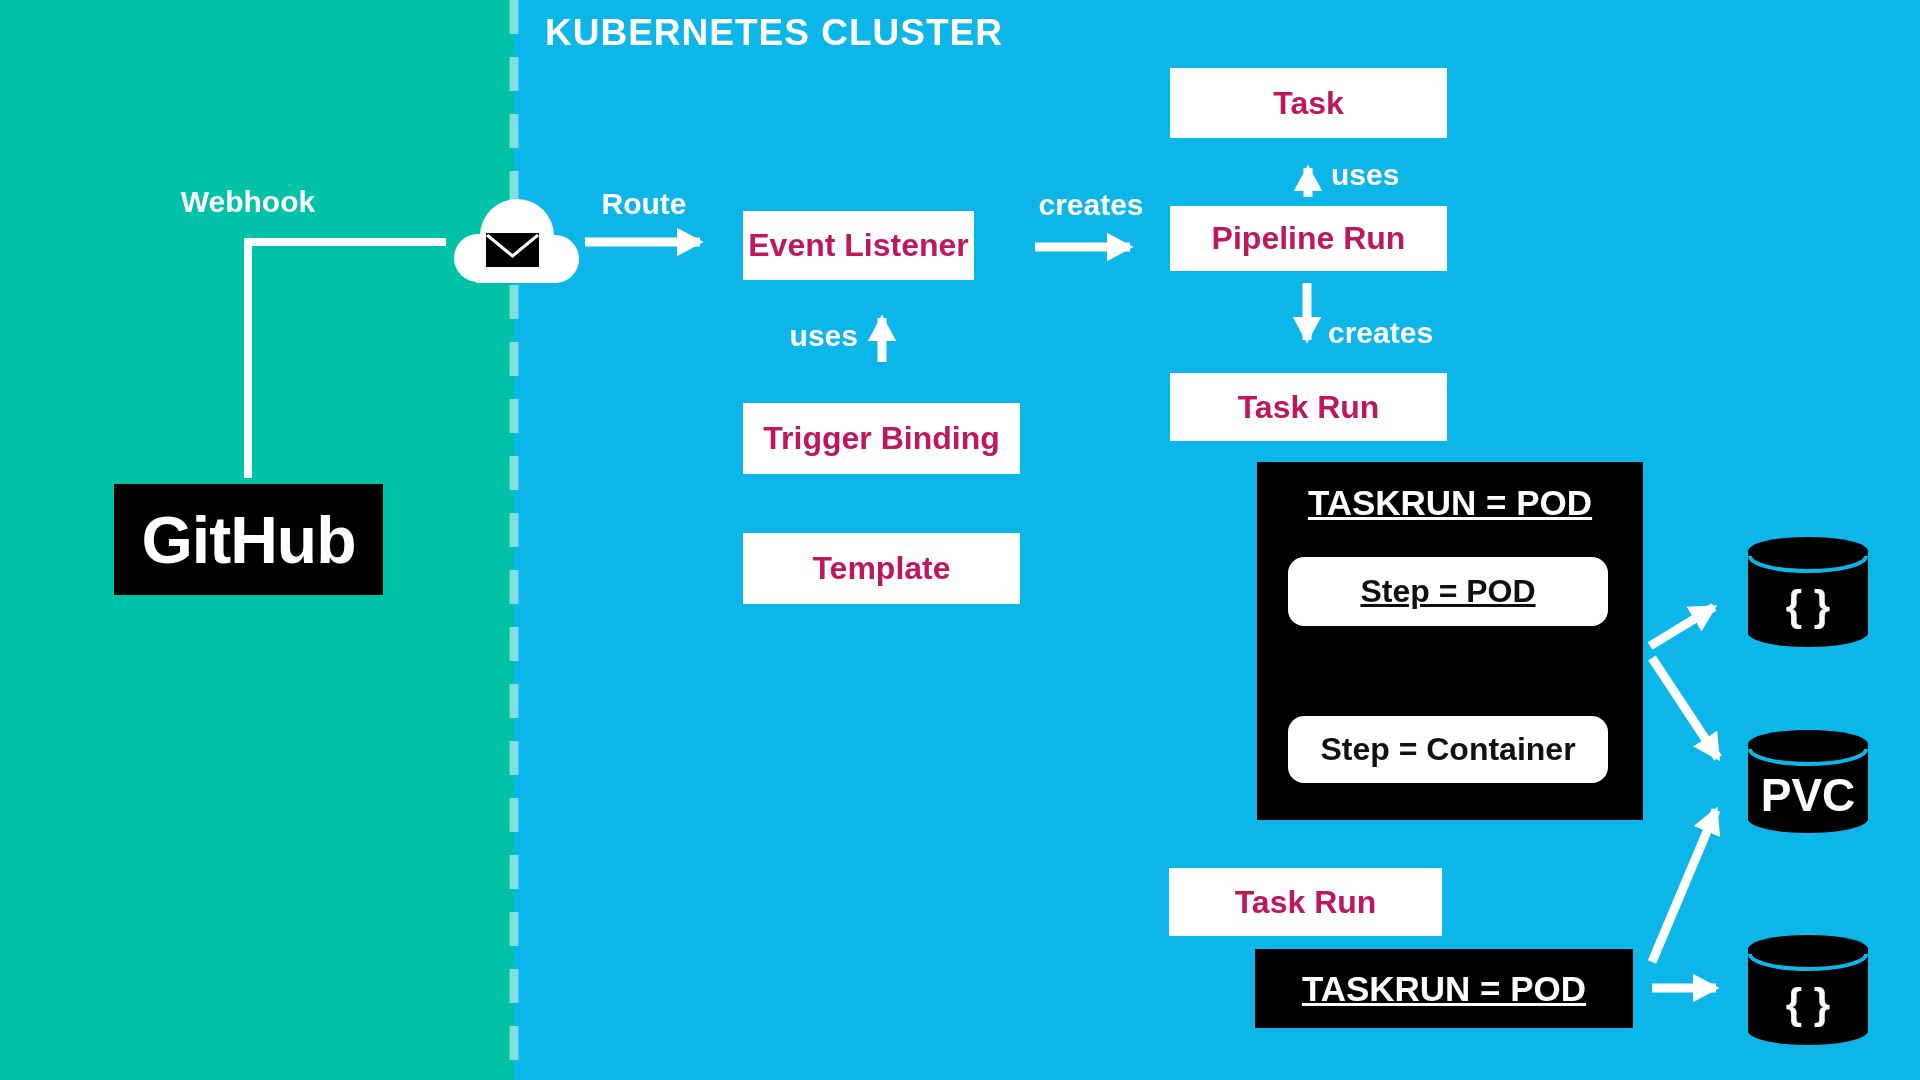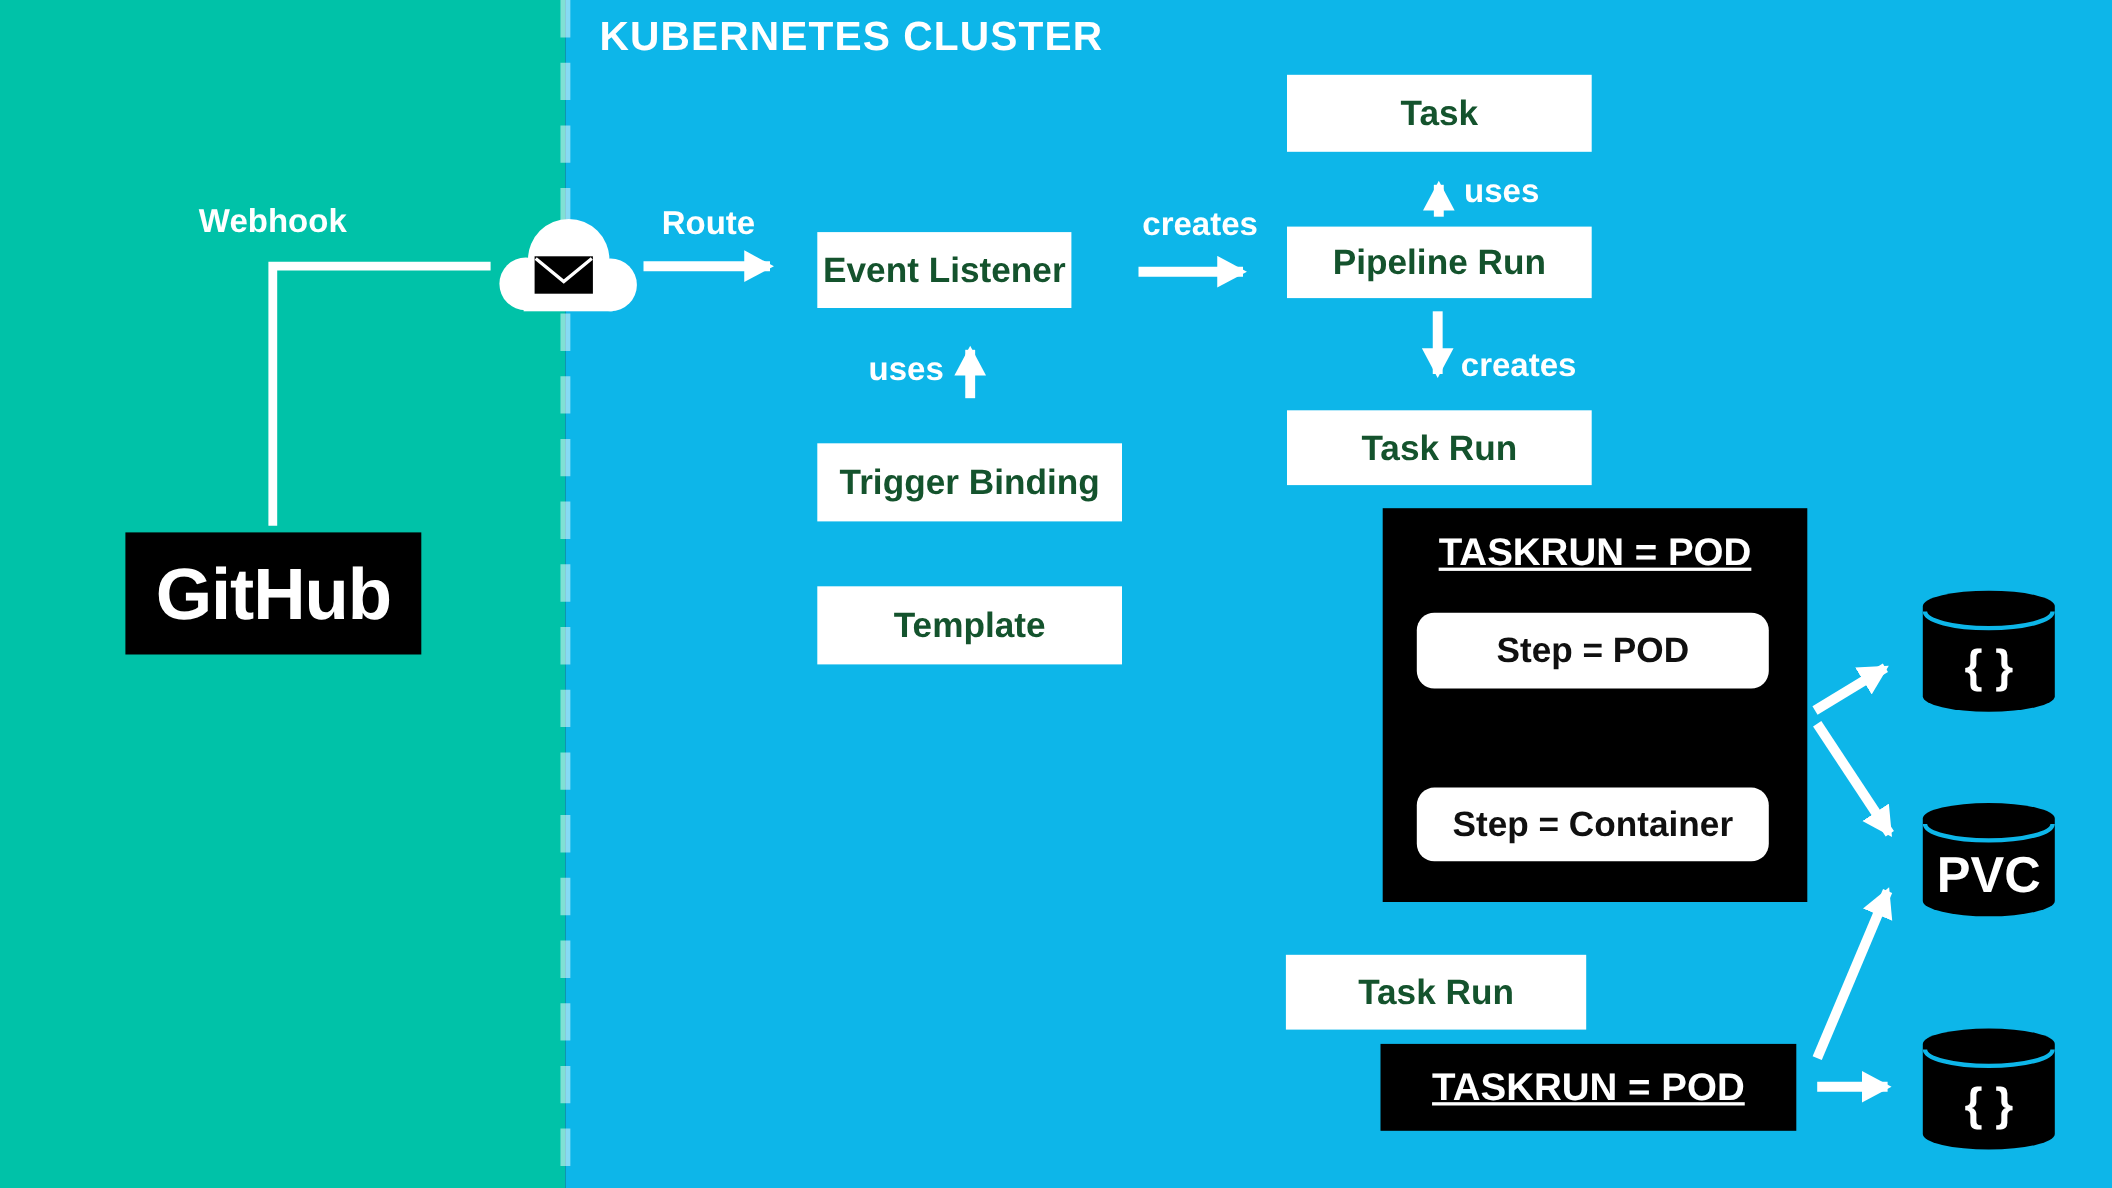--- a/index.html
+++ b/index.html
@@ -12,21 +12,21 @@
   #panel-right{left:514px;right:0;background:#0DB6E9;}
   .lbl{
     position:absolute;color:#fff;font-weight:700;font-size:30px;
     white-space:nowrap;z-index:4;
   }
   .cluster-title{
     position:absolute;left:545px;top:12px;color:#fff;font-weight:700;
     font-size:37px;letter-spacing:1px;z-index:4;white-space:nowrap;
   }
   .wbox{
-    position:absolute;background:#fff;color:#14532d;font-weight:700;
+    position:absolute;background:#fff;color:#be185d;font-weight:700;
     font-size:32px;display:flex;align-items:center;justify-content:center;
     z-index:3;white-space:nowrap;
   }
   .bbox{position:absolute;background:#000;z-index:2;}
   .bbox-title{
     position:absolute;width:100%;text-align:center;color:#fff;
     font-weight:700;font-size:35px;white-space:nowrap;text-decoration:underline;
   }
   .stepbox{
     position:absolute;background:#fff;border-radius:16px;color:#101010;
@@ -123,21 +123,21 @@
   <div class="wbox" style="left:743px;top:211px;width:231px;height:69px;">Event Listener</div>
   <div class="wbox" style="left:743px;top:375px;width:277px;height:71px;margin-top:28px;">Trigger Binding</div>
   <div class="wbox" style="left:743px;top:533px;width:277px;height:71px;">Template</div>
 
   <div class="wbox" style="left:1170px;top:68px;width:277px;height:70px;">Task</div>
   <div class="wbox" style="left:1170px;top:206px;width:277px;height:65px;">Pipeline Run</div>
   <div class="wbox" style="left:1170px;top:373px;width:277px;height:68px;">Task Run</div>
 
   <div class="bbox" style="left:1257px;top:462px;width:386px;height:358px;">
     <div class="bbox-title" style="top:21px;">TASKRUN = POD</div>
-    <div class="stepbox" style="left:31px;top:95px;width:320px;height:69px;">Step = POD</div>
+    <div class="stepbox" style="left:31px;top:95px;width:320px;height:69px;text-decoration:underline;">Step = POD</div>
     <div class="stepbox" style="left:31px;top:254px;width:320px;height:67px;">Step = Container</div>
   </div>
 
   <div class="wbox" style="left:1169px;top:868px;width:273px;height:68px;">Task Run</div>
   <div class="bbox" style="left:1255px;top:949px;width:378px;height:79px;">
     <div class="bbox-title" style="top:20px;">TASKRUN = POD</div>
   </div>
 
   <div class="cyl-label" style="left:1748px;top:582px;font-size:42px;">{ }</div>
   <div class="cyl-label" style="left:1748px;top:768px;font-size:46px;">PVC</div>

